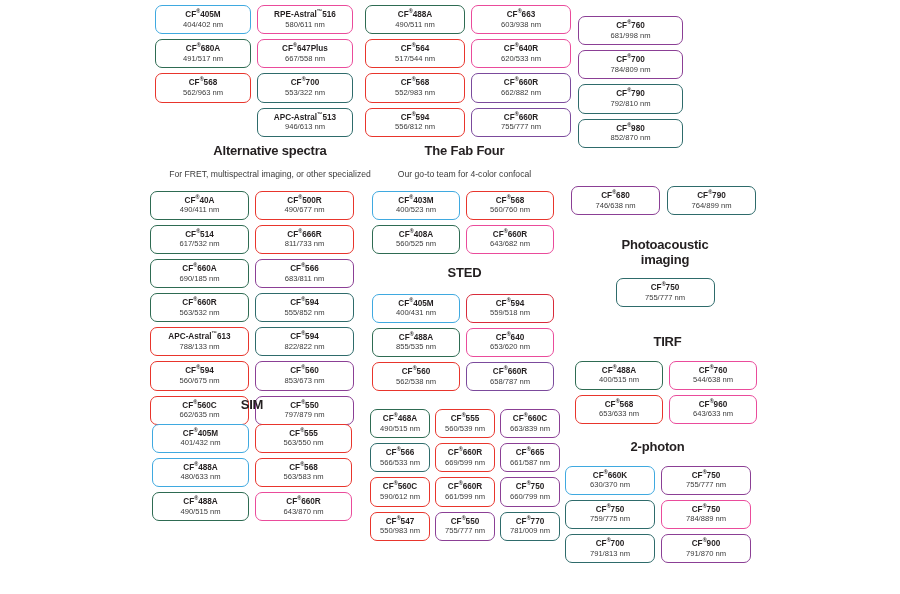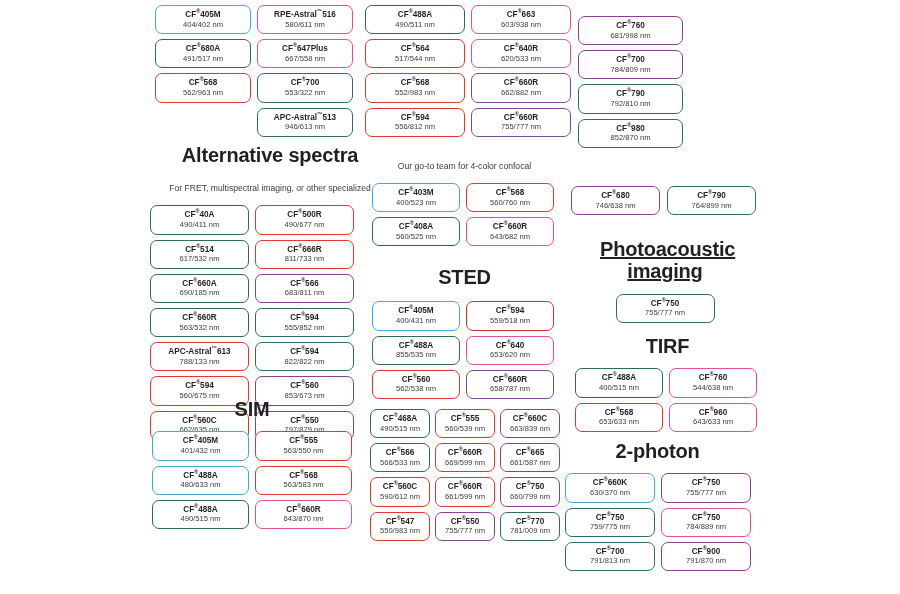--- a/index.html
+++ b/index.html
@@ -17,35 +17,35 @@
   }
   .canvas {
     position: absolute;
     inset: 0;
   }
   
   .group {
     position: absolute;
   }
   .sec-title {
-    font-size: 20px;
+    font-size: 13px;
     font-weight: bold;
     text-align: center;
     color: #231f20;
     letter-spacing: -0.2px;
     line-height: 1.12;
     white-space: nowrap;
   }
-  .sec-title.wrap { white-space: normal; text-decoration: underline; }
+  .sec-title.wrap { white-space: normal; }
   .sec-sub {
     font-size: 8.6px;
     font-weight: normal;
     text-align: center;
     color: #3b3b3b;
-    margin-top: 17px;
+    margin-top: 10px;
     white-space: nowrap;
   }
   .cols {
     display: flex;
     flex-direction: row;
     align-items: flex-start;
     gap: 6px;
   }
   .col {
     display: flex;
@@ -249,20 +249,21 @@
           </div>
           <div class="chip" style="width: 99px; border-color: rgb(139, 63, 149);">
             <div class="nm">CF<sup>®</sup>550</div>
             <div class="vl">797/879 nm</div>
           </div>
         </div>
       </div>
   </div>
 
   <div class="group" style="left:372px; top:144px; width:185px;">
+    <div class="sec-title">The Fab Four</div>
     <div class="sec-sub">Our go-to team for 4-color confocal</div>
     <div class="cols" style="margin-top:12px;">
         <div class="col">
           <div class="chip" style="width: 88px; border-color: rgb(63, 169, 224);">
             <div class="nm">CF<sup>®</sup>403M</div>
             <div class="vl">400/523 nm</div>
           </div>
           <div class="chip" style="width: 88px; border-color: rgb(46, 107, 82);">
             <div class="nm">CF<sup>®</sup>408A</div>
             <div class="vl">560/525 nm</div>

